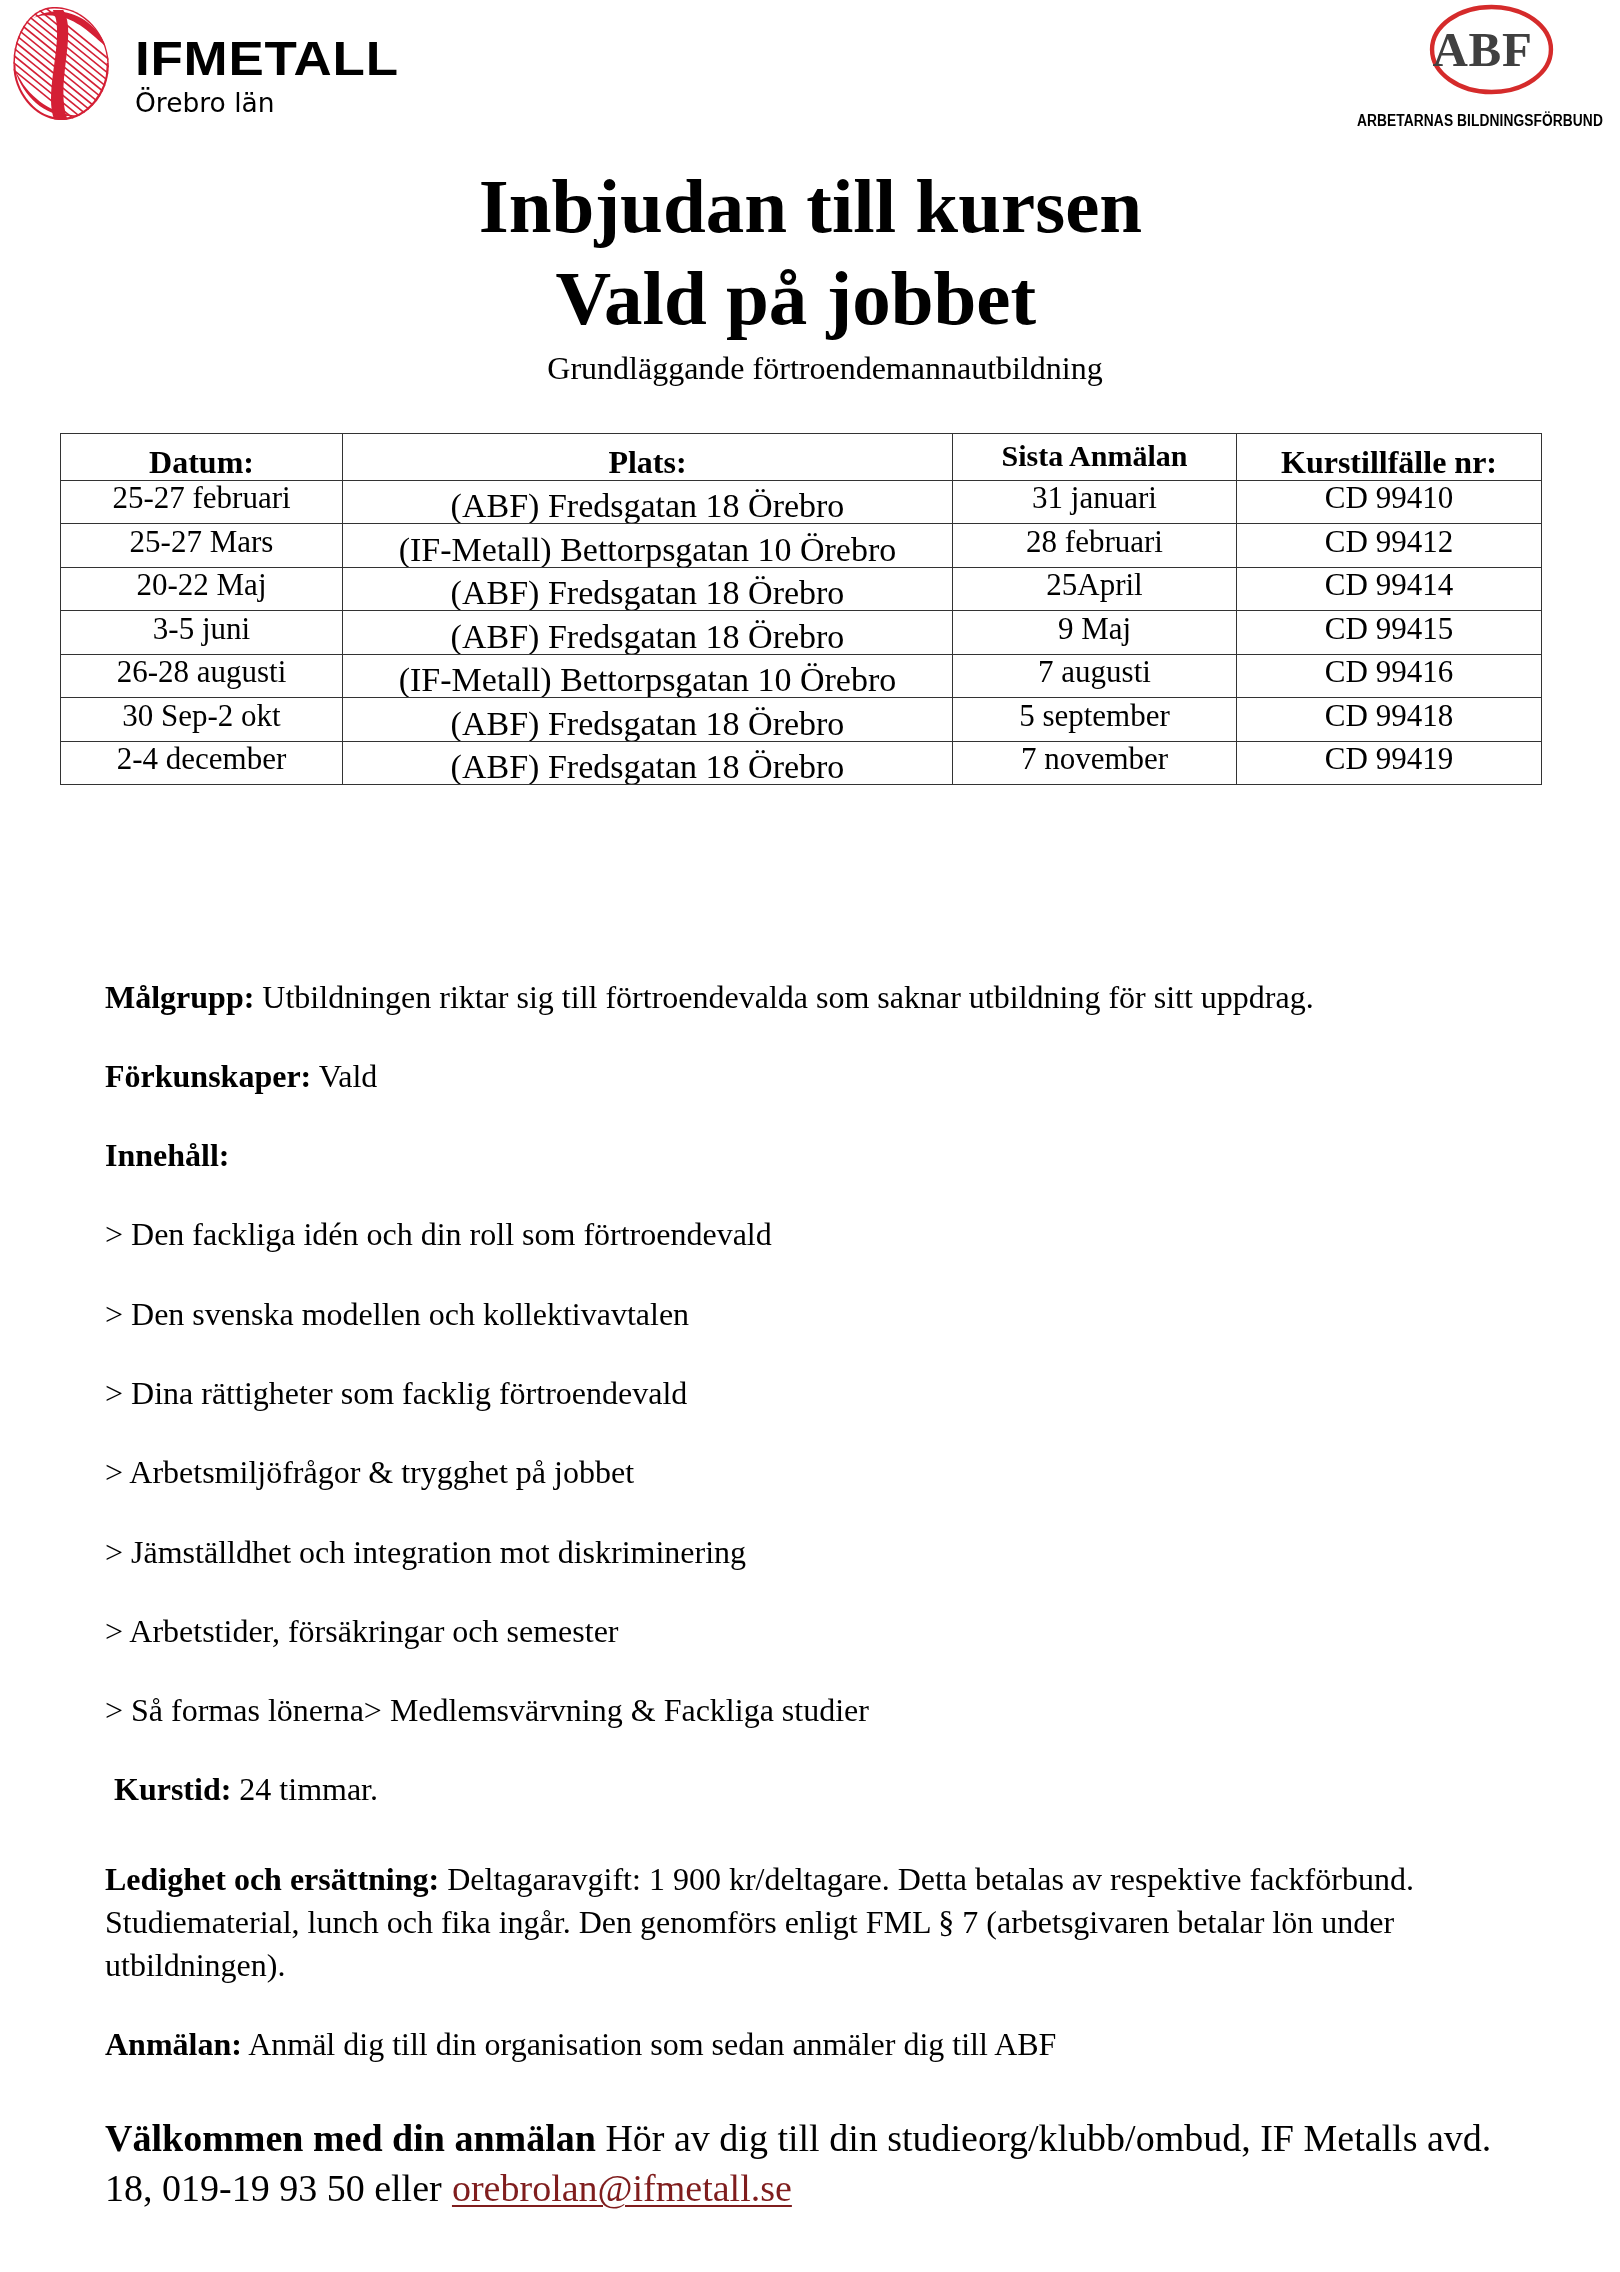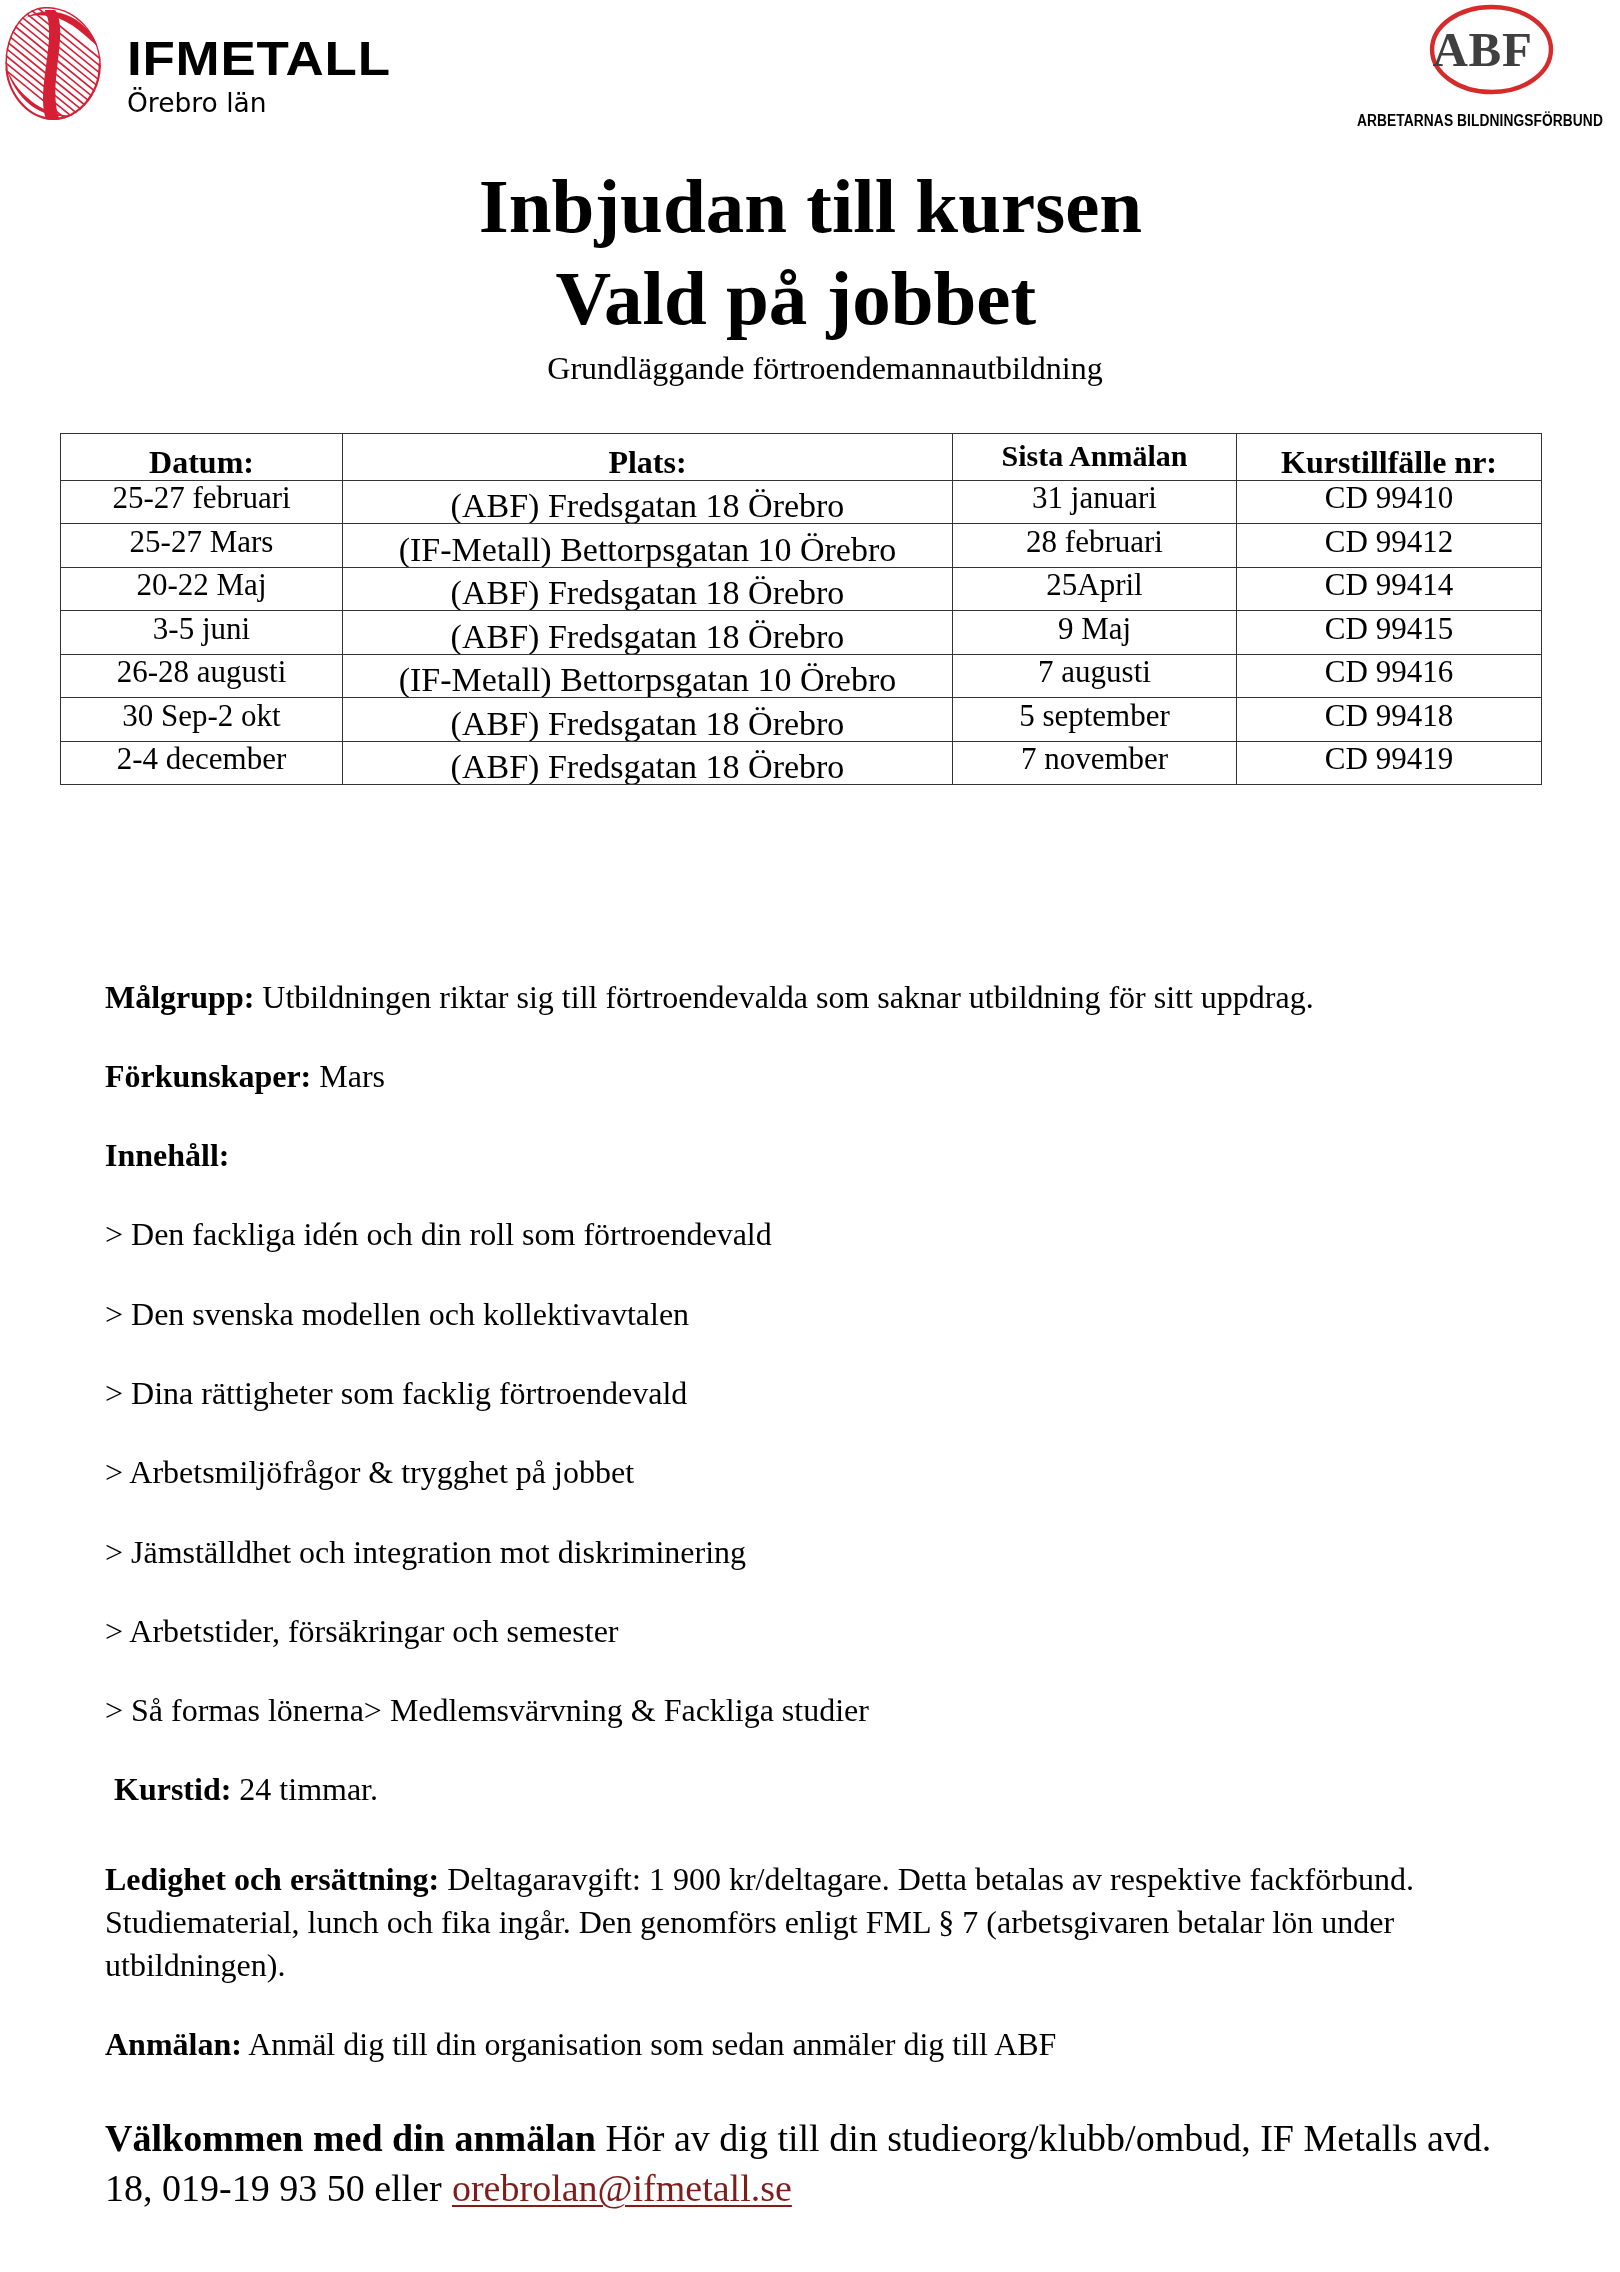--- a/index.html
+++ b/index.html
@@ -1,21 +1,21 @@
 <!DOCTYPE html>
 <html style="font-size:11.8px"><head>
 <meta charset="utf-8">
 <style>
   html, body { margin: 0; padding: 0; background: #ffffff; }
   body { width: 1621px; height: 2273px; position: relative; overflow: hidden;
          font-family: "Liberation Serif", "DejaVu Serif", serif; color: #000; }
   .abs { position: absolute; }
 
   
-  #ifm-logo { left: 0; top: 0; width: 428px; height: 129px; }
+  #ifm-logo { left: 8px; top: 0; width: 428px; height: 129px; }
   #ifm-mark { position: absolute; left: 1.5px; top: 4.4px; width: 102px; height: 119px; }
   #ifm-name { position: absolute; left: 127px; top: 34px; font-family: "Liberation Sans", "DejaVu Sans", sans-serif;
               font-weight: 900; font-size: 49px; letter-spacing: 0.7px; line-height: 1; transform: scaleX(1.08); transform-origin: left; }
   #ifm-region { position: absolute; left: 127px; top: 90px; font-family: "DejaVu Sans", "Liberation Sans", sans-serif;
                 font-size: 26.5px; line-height: 1; }
 
   
   #abf-logo { left: 1357px; top: 0; width: 264px; height: 140px; }
   #abf-oval { position: absolute; left: 72px; top: 4.4px; width: 125px; height: 91px; }
   #abf-text { position: absolute; left: 63px; top: 4.4px; width: 125px; height: 91px; display: flex;
@@ -159,21 +159,21 @@
       <tr>
         <td class="sm">2-4 december</td>
         <td class="plats">(ABF) Fredsgatan 18 Örebro</td>
         <td class="sm">7 november</td>
         <td class="sm">CD 99419</td>
       </tr>
     </tbody>
 </table>
 
 <div id="lbl-malgrupp" class="abs line"><b>Målgrupp:</b><span> Utbildningen riktar sig till förtroendevalda som saknar utbildning för sitt uppdrag.</span></div>
-<div id="lbl-forkunskaper" class="abs line"><b>Förkunskaper:</b><span> Mars</span></div>
+<div id="lbl-forkunskaper" class="abs line"><b>Förkunskaper:</b><span> Vald</span></div>
 <div id="lbl-innehall" class="abs line"><b>Innehåll:</b></div>
 
 <div id="innehall-list">
     <div class="abs bullet" style="top: 1218px;">&gt; Den fackliga idén och din roll som förtroendevald</div>
     <div class="abs bullet" style="top: 1298px;">&gt; Den svenska modellen och kollektivavtalen</div>
     <div class="abs bullet" style="top: 1377px;">&gt; Dina rättigheter som facklig förtroendevald</div>
     <div class="abs bullet" style="top: 1456px;">&gt; Arbetsmiljöfrågor &amp; trygghet på jobbet</div>
     <div class="abs bullet" style="top: 1536px;">&gt; Jämställdhet och integration mot diskriminering</div>
     <div class="abs bullet" style="top: 1615px;">&gt; Arbetstider, försäkringar och semester</div>
     <div class="abs bullet" style="top: 1694px;">&gt; Så formas lönerna&gt; Medlemsvärvning &amp; Fackliga studier</div>

